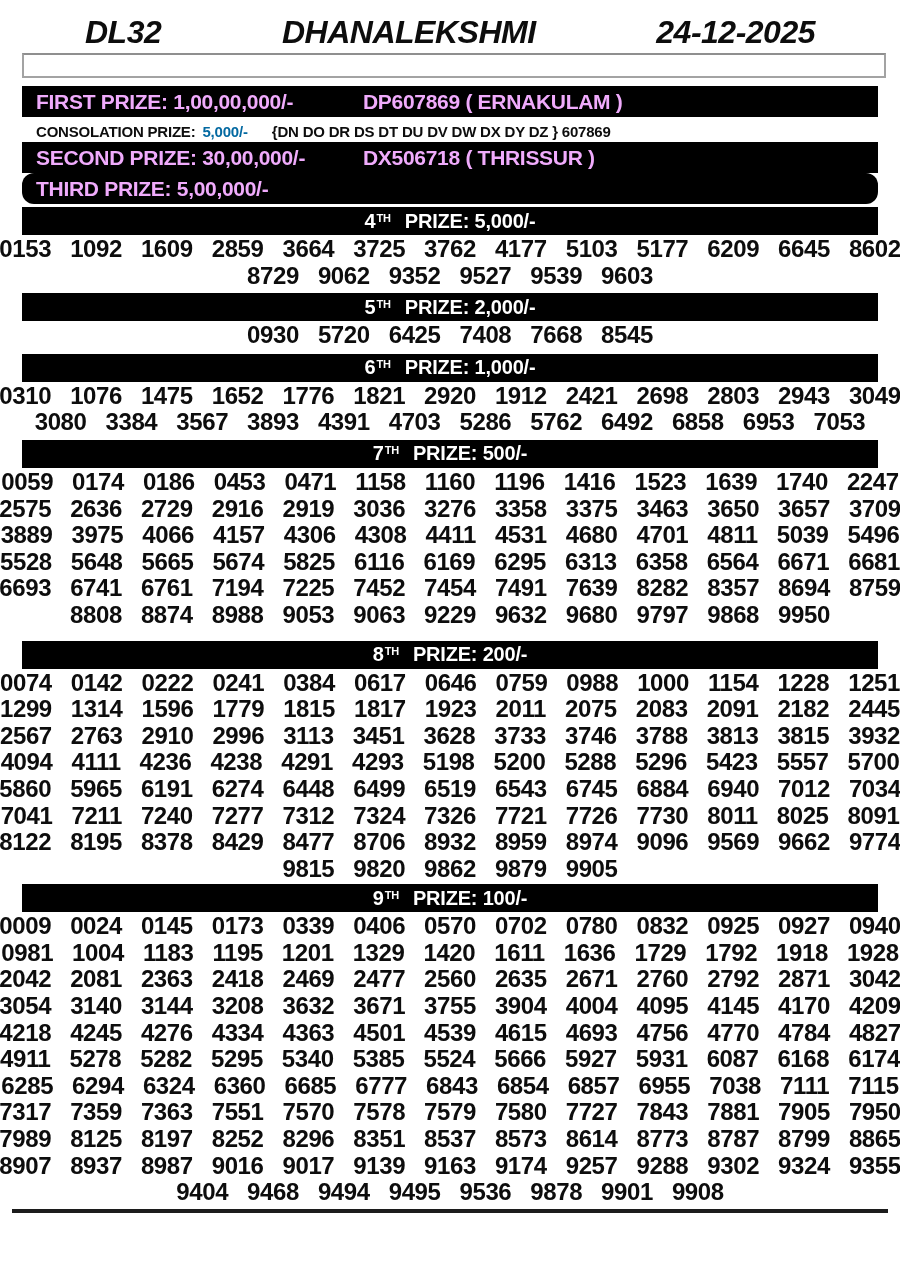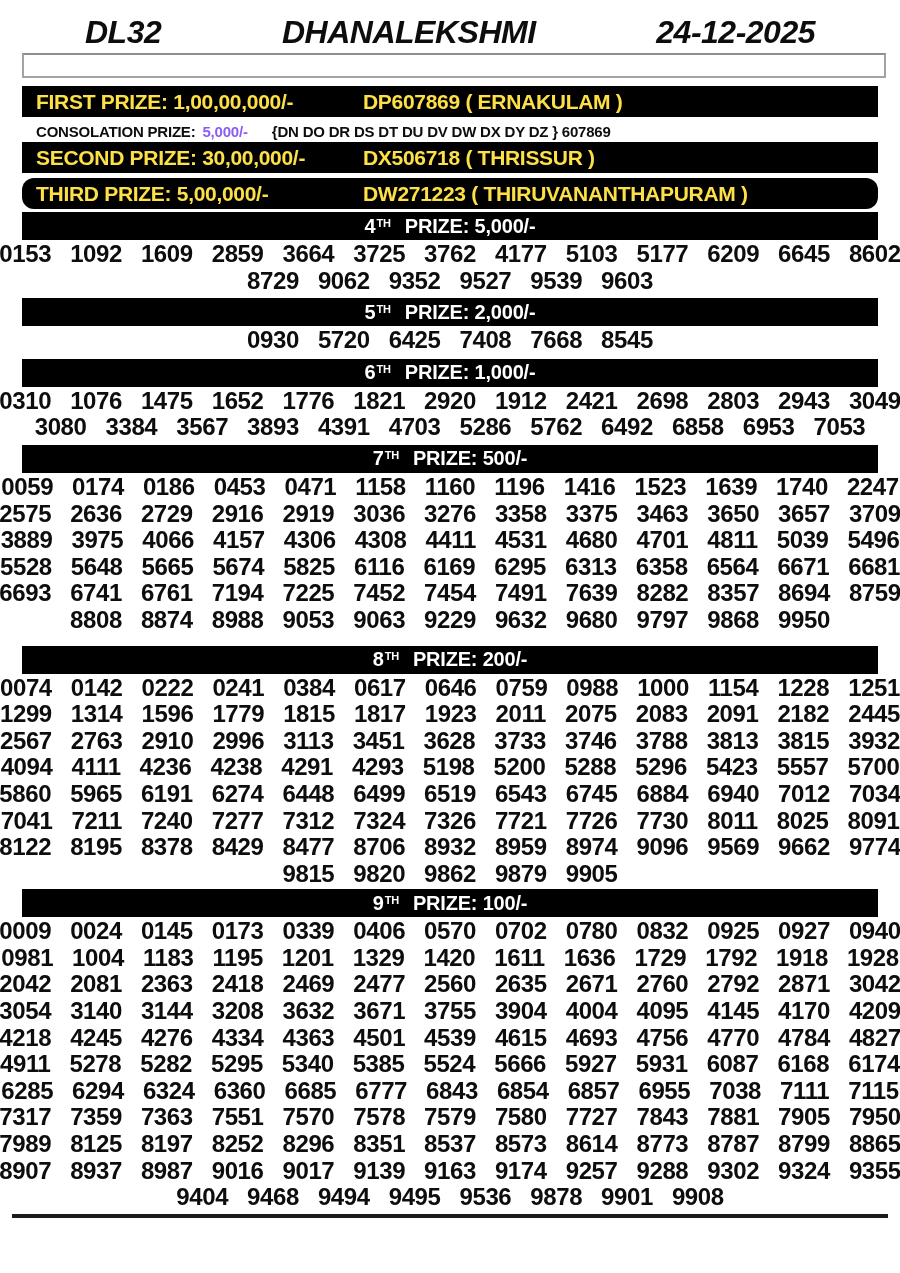--- a/index.html
+++ b/index.html
@@ -11,26 +11,26 @@
   .header{
     display:flex;justify-content:space-between;align-items:baseline;
     padding:13px 85px 0 85px;font-size:32px;letter-spacing:-0.5px;height:38px;line-height:38px;font-style:italic;
   }
   .entry-box{
     display:block;margin:2px 22px 0 22px;width:852px;height:21px;
     border:2px solid #a3a3a3;border-top-color:#8f8f8f;background:#fff;box-sizing:content-box;
     font-family:"Liberation Sans",sans-serif;font-size:16px;padding:0 4px;outline:none;
   }
   .prize-bar{
-    margin:0 22px;background:#000;color:#fde047;height:31px;
+    margin:0 22px;background:#000;color:#f0abfc;height:31px;
     display:flex;align-items:center;font-size:21px;letter-spacing:-0.3px;white-space:nowrap;
   }
   .prize-bar.first{margin-top:8px;}
   .prize-bar.second{margin-top:2px;}
-  .prize-bar.third{margin-top:5px;border-radius:12px;}
+  .prize-bar.third{border-radius:12px;}
   .prize-bar .label{padding-left:14px;width:327px;flex:0 0 327px;}
   .consolation{
     margin:5px 22px 0 22px;height:18px;display:flex;align-items:center;
     font-size:15px;letter-spacing:-0.2px;white-space:nowrap;
   }
   .consolation .c-label{padding-left:14px;}
   .consolation .c-amount{margin-left:7px;}
   .consolation .c-series{margin-left:24px;}
   .section-bar{
     margin:4px 22px 0 22px;background:#000;color:#fff;height:28px;
@@ -69,32 +69,31 @@
 
   <input class="entry-box" type="text" placeholder="" style="">
 
   <div class="prize-bar first">
     <span class="label">FIRST PRIZE: 1,00,00,000/-</span>
     <span class="winner">DP607869 ( ERNAKULAM )</span>
   </div>
 
   <div class="consolation">
     <span class="c-label">CONSOLATION PRIZE:</span>
-    <span class="c-amount" style="color: #8b5cf6;">5,000/-</span>
+    <span class="c-amount" style="color: #0369a1;">5,000/-</span>
     <span class="c-series">{DN DO DR DS DT DU DV DW DX DY DZ } 607869</span>
   </div>
 
   <div class="prize-bar second">
     <span class="label">SECOND PRIZE: 30,00,000/-</span>
     <span class="winner">DX506718 ( THRISSUR )</span>
   </div>
 
   <div class="prize-bar third">
     <span class="label">THIRD PRIZE: 5,00,000/-</span>
-    <span class="winner">DW271223 ( THIRUVANANTHAPURAM )</span>
   </div>
 
   <div id="sections">
       <div class="sec-0">
         <div class="section-bar">
           <span>4</span>
           <sup>TH</sup>
           <span class="bar-rest">PRIZE: 5,000/-</span>
         </div>
         <div class="section-rows">

